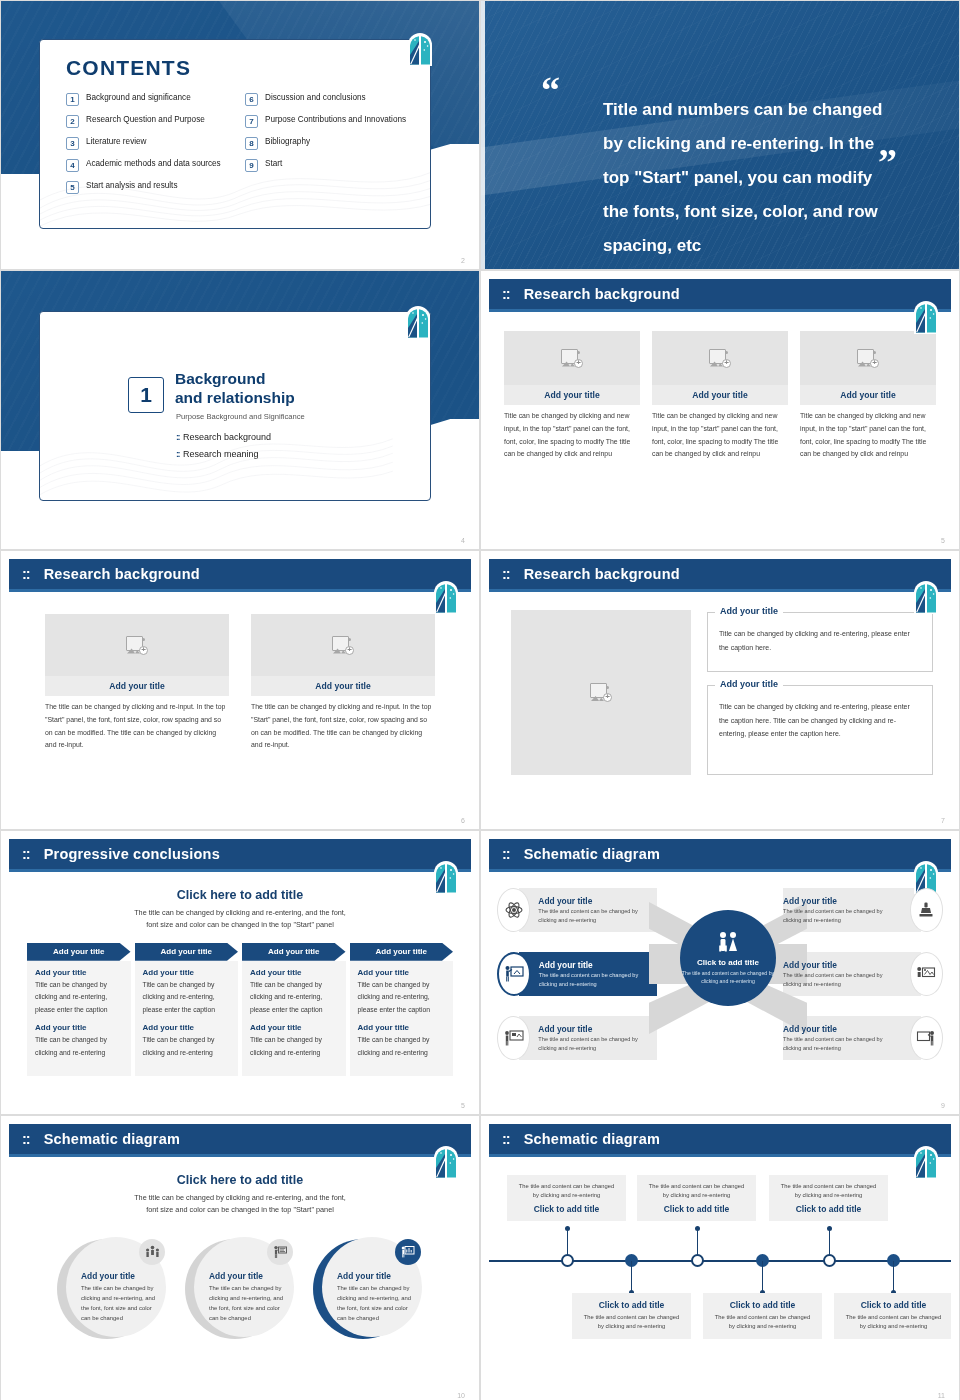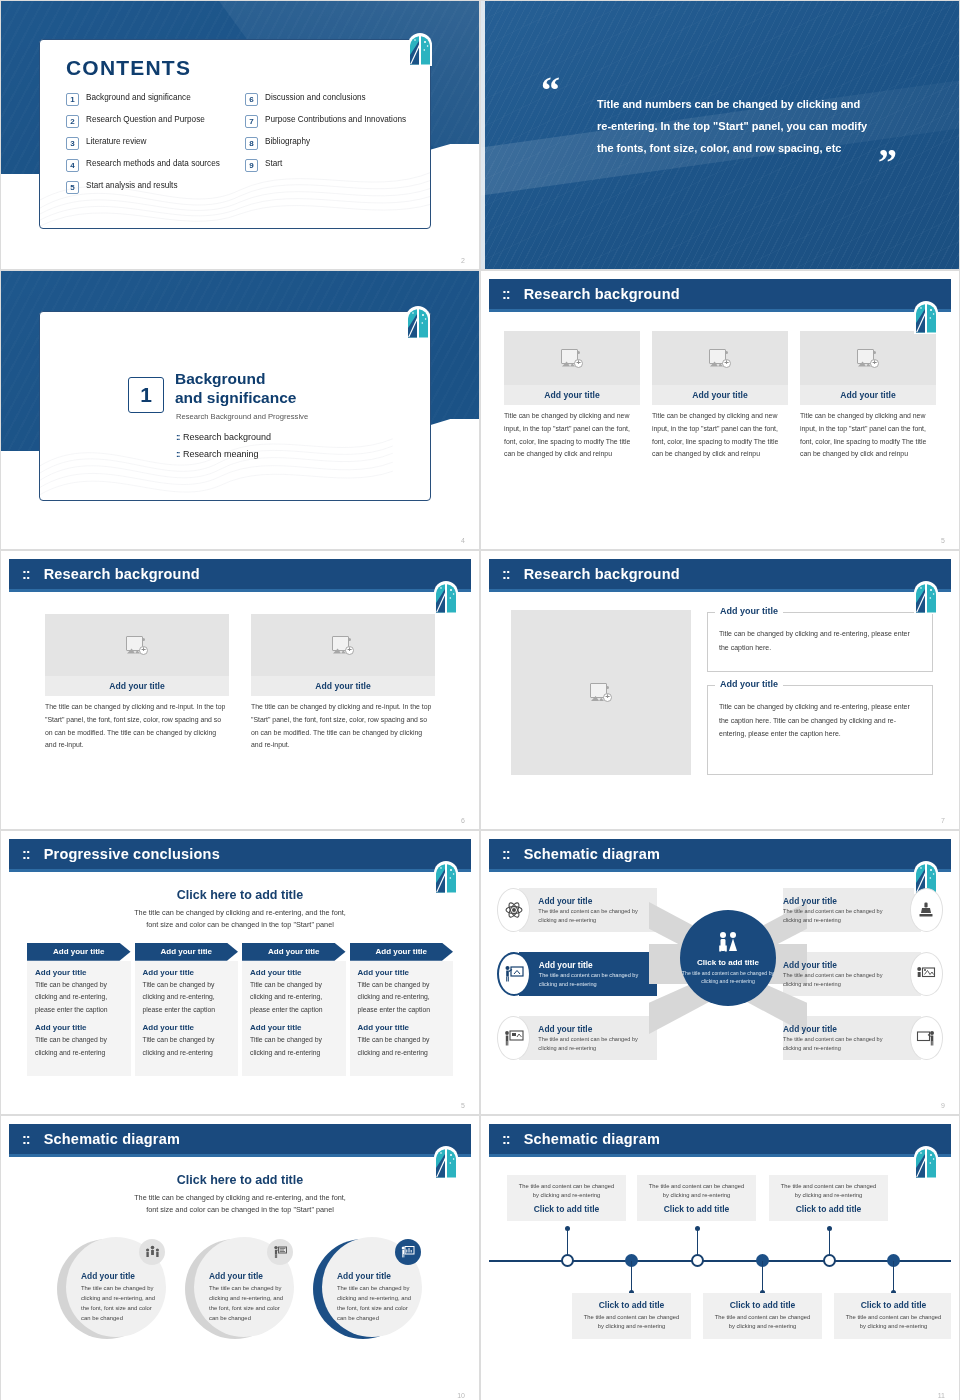--- a/index.html
+++ b/index.html
@@ -82,22 +82,22 @@
       linear-gradient(150deg,#3d7cb5 0%, #1d5488 55%, #184571 100%);
   }
   .s2band { position:absolute; left:0; right:0; top:42%; height:18%;
     background:linear-gradient(90deg, rgba(255,255,255,.12), rgba(255,255,255,.03));
     transform:skewY(-8deg); }
   .s2left { position:absolute; left:0; top:0; width:4px; bottom:0; background:#fff; opacity:.85;}
   .qopen { position:absolute; left:60px; top:78px; color:#fff; font-size:38px; font-weight:bold;
     font-family:"Liberation Serif", serif; line-height:.6; }
   .qclose { position:absolute; right:62px; top:150px; color:#fff; font-size:38px; font-weight:bold;
     font-family:"Liberation Serif", serif; line-height:.6; }
-  .qtext { position:absolute; left:116px; top:92px; width:280px; color:#fff;
-    font-size:11px; font-weight:bold; line-height:2.0; }
+  .qtext { position:absolute; left:122px; top:92px; width:280px; color:#fff;
+    font-size:17px; font-weight:bold; line-height:2.0; }
   
   .s3bg { position:absolute; inset:0; background:#1b5286; }
   .s3photo { position:absolute; inset:0; opacity:.20;
      background: repeating-linear-gradient(118deg, rgba(255,255,255,.10) 0 2px, rgba(255,255,255,0) 2px 9px),
        linear-gradient(160deg,#2f6ea8 0%, #1b5286 60%); }
   .s3white { position:absolute; left:0; right:0; bottom:0; height:130px; background:#fff;
      clip-path: polygon(0 32px, 72% 32px, 94% 0, 100% 0, 100% 100%, 0 100%); }
   .s3card { position:absolute; left:38px; top:40px; width:392px; height:190px;
      background:#fff; border:1px solid #284f7c; border-radius:4px; overflow:hidden;}
   .secnum { position:absolute; left:88px; top:65px; width:36px; height:36px;
@@ -221,21 +221,21 @@
         <div class="toc-item">
               <div class="num">2</div>
               <div class="toc-lbl">Research Question and Purpose</div>
             </div>
         <div class="toc-item">
               <div class="num">3</div>
               <div class="toc-lbl">Literature review</div>
             </div>
         <div class="toc-item">
               <div class="num">4</div>
-              <div class="toc-lbl">Research methods and data sources</div>
+              <div class="toc-lbl">Academic methods and data sources</div>
             </div>
         <div class="toc-item">
               <div class="num">5</div>
               <div class="toc-lbl">Start analysis and results</div>
             </div>
       </div>
       <div>
         <div class="toc-item">
               <div class="num">6</div>
               <div class="toc-lbl">Discussion and conclusions</div>
@@ -292,23 +292,23 @@
         <path d="M0,70 C70,26 140,92 200,58 C260,26 330,66 392,40"></path>
         <path d="M0,78 C70,34 140,98 200,66 C260,34 330,74 392,48"></path>
         <path d="M0,86 C70,44 140,104 200,74 C260,44 330,82 392,58"></path>
         <path d="M0,94 C70,54 140,110 200,84 C260,54 330,90 392,68"></path>
         <path d="M0,62 C70,20 140,86 200,50 C260,20 330,58 392,32"></path>
       </g>
     </svg>
     <div class="secnum">1</div>
     <div class="sectitle">
       <div>Background</div>
-      <div>and significance</div>
-    </div>
-    <div class="secsub">Research Background and Progressive</div>
+      <div>and relationship</div>
+    </div>
+    <div class="secsub">Purpose Background and Significance</div>
     <div class="secbul">
       <div><b>::</b><span>Research background</span></div>
       <div><b>::</b><span>Research meaning</span></div>
     </div>
   </div>
   <div class="logo" style="right:46px;top:35px;">
     <svg viewBox="0 0 30 34">
       <path d="M3 12 A12 12 0 0 1 27 12 L27 33 L3 33 Z" fill="#fff"></path>
       <path d="M5 12.5 A10 10 0 0 1 14 3.3 L14 31.5 L5 31.5 Z" fill="#2bb3c0"></path>
       <path d="M16 3.3 A10 10 0 0 1 25 12.5 L25 31.5 L16 31.5 Z" fill="#2bb3c0"></path>

